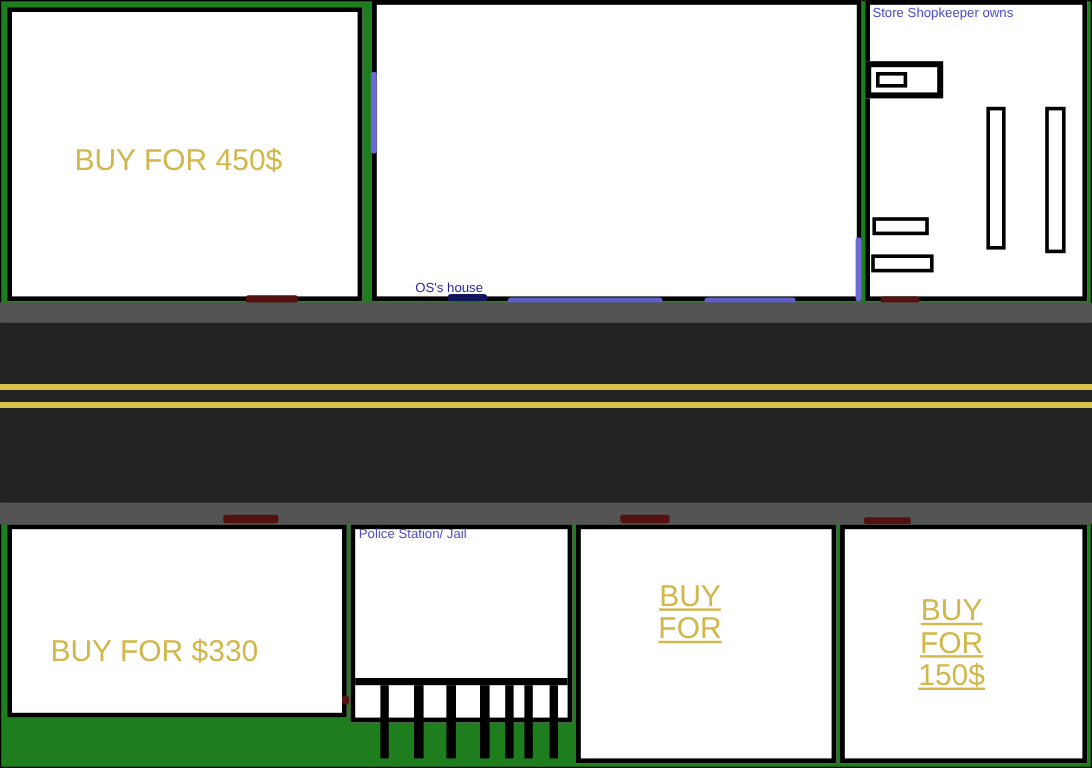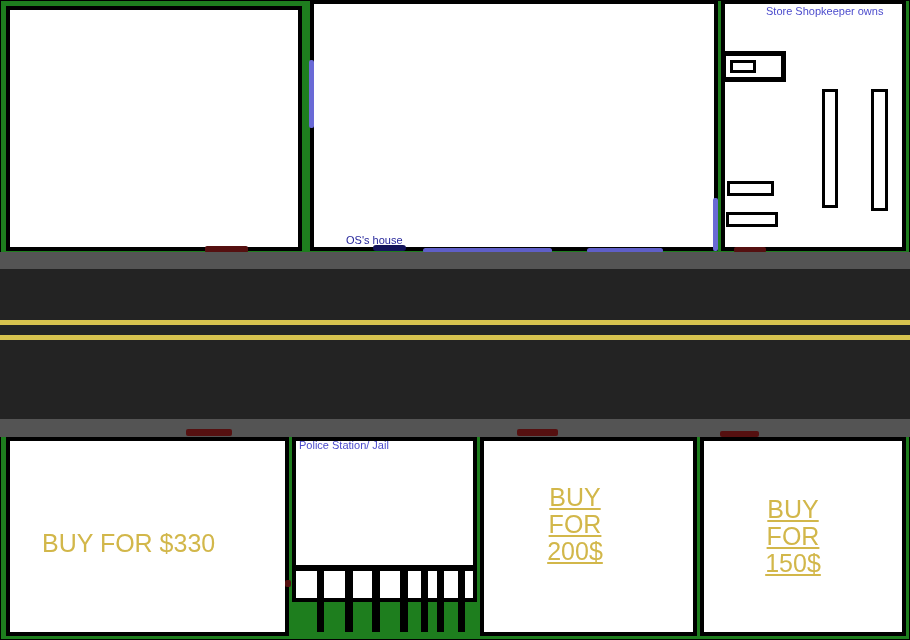--- a/index.html
+++ b/index.html
@@ -33,75 +33,75 @@
   .sidewalk{position:absolute;left:0;width:910px;background:#545454;}
   #asphalt{position:absolute;left:0;top:17px;width:910px;height:150px;background:#232323;}
   .road-line{position:absolute;left:0;width:910px;height:5px;background:#d7c24e;}
 </style>
 </head>
 <body>
 
 <div id="canvas">
 
   <div class="building" style="left:6px;top:6px;width:296px;height:245px;">
+    <div class="price" style="left:52px;top:110px;">BUY FOR 450$</div>
     <div class="door" style="left:195px;top:236px;width:43px;height:7px;"></div>
   </div>
 
   <div class="building" style="left:310px;top:0px;width:408px;height:251px;">
     <div class="label os" style="left:0px;bottom:0px;padding-left:32px;">OS's house</div>
     <div class="window" style="left:-5px;top:56px;width:5px;height:68px;"></div>
     <div class="window" style="left:399px;top:194px;width:5px;height:53px;"></div>
     <div class="mat" style="left:59px;top:241px;width:33px;height:6px;background:#14145a;"></div>
     <div class="mat" style="left:109px;top:244px;width:129px;height:5px;background:#5f5fc8;"></div>
     <div class="mat" style="left:273px;top:244px;width:76px;height:5px;background:#5f5fc8;"></div>
   </div>
 
   <div class="building" style="left:721px;top:0px;width:185px;height:251px;">
-    <div class="label" style="left:2px;top:1px;margin-left:39px;">Store Shopkeeper owns</div>
+    <div class="label" style="left:2px;top:1px;">Store Shopkeeper owns</div>
     <div class="furniture" style="left:-4px;top:47px;width:65px;height:31px;border-width:5px;"></div>
     <div class="furniture" style="left:5px;top:56px;width:26px;height:13px;"></div>
     <div class="furniture" style="left:2px;top:177px;width:47px;height:15px;"></div>
     <div class="furniture" style="left:1px;top:208px;width:52px;height:15px;"></div>
     <div class="furniture" style="left:97px;top:85px;width:16px;height:119px;"></div>
     <div class="furniture" style="left:146px;top:85px;width:17px;height:122px;"></div>
     <div class="door" style="left:9px;top:243px;width:32px;height:6px;"></div>
   </div>
 
   <div id="road">
     <div class="sidewalk" style="top:0px;height:17px;"></div>
     <div id="asphalt"></div>
     <div class="road-line" style="top:68px;"></div>
     <div class="road-line" style="top:83px;"></div>
     <div class="sidewalk" style="top:167px;height:18px;"></div>
     <div class="door" style="left:186px;top:177px;width:46px;height:7px;"></div>
     <div class="door" style="left:517px;top:177px;width:41px;height:7px;"></div>
     <div class="door" style="left:720px;top:179px;width:39px;height:6px;"></div>
   </div>
 
-  <div class="building" style="left:6px;top:437px;width:283px;height:199px;">
+  <div class="building" style="left:6px;top:437px;width:283px;height:161px;">
     <div class="price" style="left:32px;top:88px;">BUY FOR $330</div>
   </div>
 
   <div class="building" style="left:292px;top:437px;width:185px;height:165px;">
     <div class="label" style="left:3px;top:-2px;">Police Station/ Jail</div>
     <div class="jail-bar" style="left:0px;top:124px;width:177px;height:6px;"></div>
     <div class="jail-bar" style="left:21px;top:130px;width:7px;height:61px;"></div>
     <div class="jail-bar" style="left:49px;top:130px;width:8px;height:61px;"></div>
     <div class="jail-bar" style="left:76px;top:130px;width:8px;height:61px;"></div>
     <div class="jail-bar" style="left:104px;top:130px;width:8px;height:61px;"></div>
     <div class="jail-bar" style="left:125px;top:130px;width:7px;height:61px;"></div>
     <div class="jail-bar" style="left:141px;top:130px;width:7px;height:61px;"></div>
     <div class="jail-bar" style="left:162px;top:130px;width:7px;height:61px;"></div>
     <div class="door" style="left:-11px;top:139px;width:6px;height:7px;"></div>
   </div>
 
   <div class="building" style="left:480px;top:437px;width:217px;height:199px;">
     <div class="price two-line" style="left:36px;top:43px;width:110px;">
       <div>BUY FOR</div>
-      <div>200$</div>
     </div>
   </div>
 
   <div class="building" style="left:700px;top:437px;width:206px;height:199px;">
     <div class="price two-line" style="left:34px;top:55px;width:110px;">
       <div>BUY FOR</div>
       <div>150$</div>
     </div>
   </div>
 

